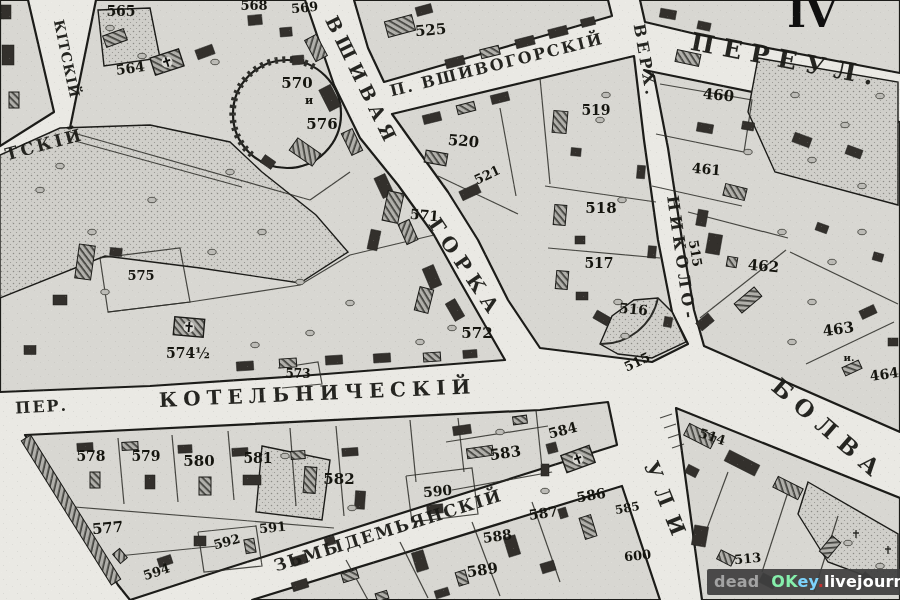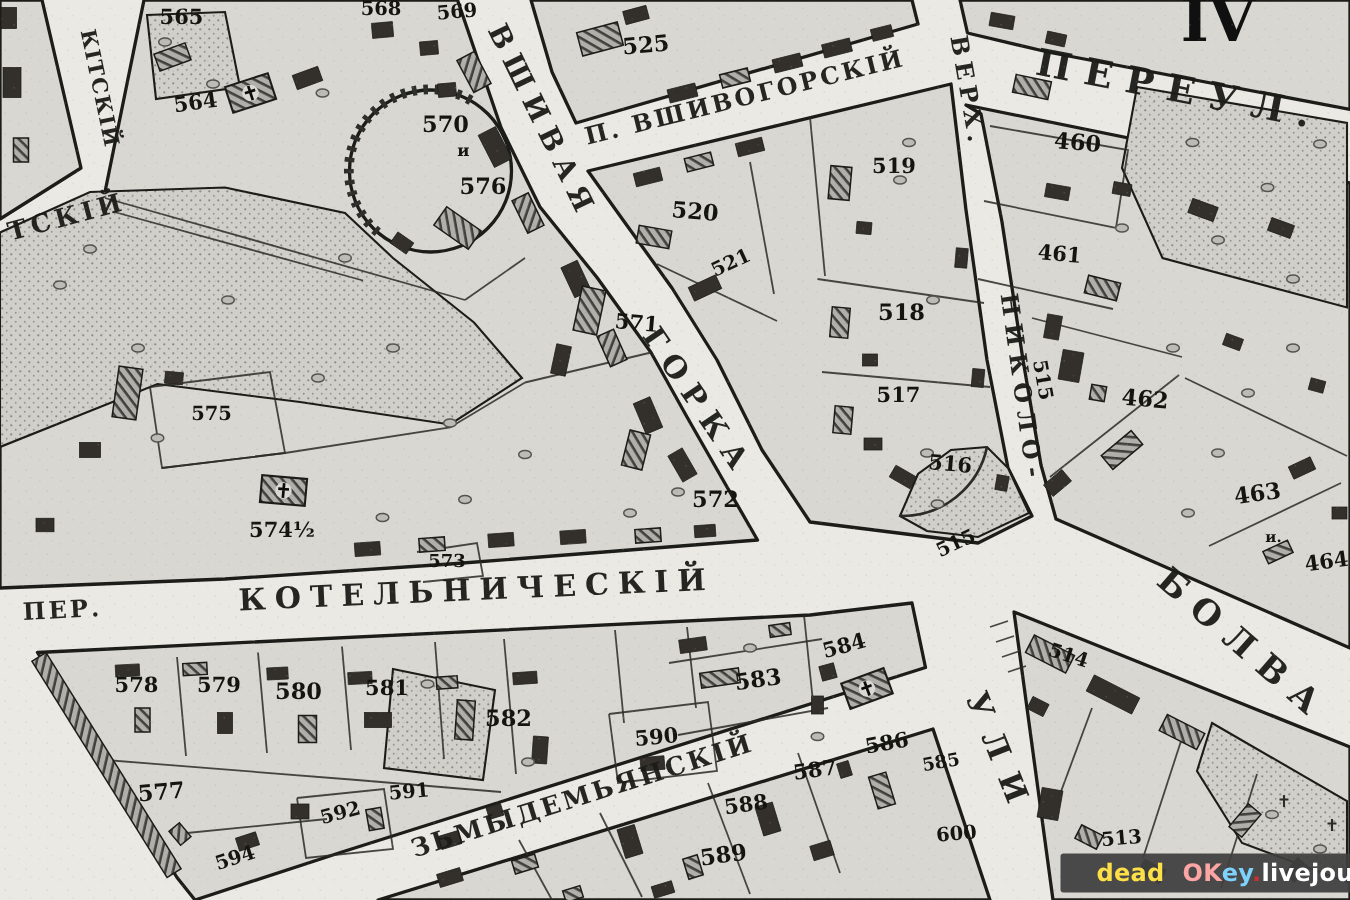--- a/index.html
+++ b/index.html
@@ -360,14 +360,14 @@
         <text x="638" y="560" font-size="13" text-anchor="middle" font-family="&quot;DejaVu Serif&quot;, serif" transform="rotate(-5 638 560)" class="parcel-number">600</text>
         <text x="748" y="563" font-size="13" text-anchor="middle" font-family="&quot;DejaVu Serif&quot;, serif" transform="rotate(-5 748 563)" class="parcel-number">513</text>
         <text x="711" y="441" font-size="13" text-anchor="middle" font-family="&quot;DejaVu Serif&quot;, serif" transform="rotate(18 711 441)" class="parcel-number">514</text>
       </g>
 
   <text class="plate" x="812" y="27" font-size="40" text-anchor="middle" font-family="DejaVu Serif, serif">IV</text>
 
   <rect x="0" y="0" width="900" height="600" fill="url(#grain)"></rect>
 </svg>
 
-<div id="watermark"><span style="color: #fde047; margin-left: 17px;">dead</span><span style="color: #fca5a5; padding-left: 12px;">OK</span><span style="color: #7dd3fc;">ey</span><span style="color: rgb(197, 49, 49);">.</span><span style="color: rgb(255, 255, 255);">livejournal</span></div>
+<div id="watermark"><span style="color: #a3a3a3;">dead</span><span style="color: #86efac; padding-left: 12px;">OK</span><span style="color: #7dd3fc;">ey</span><span style="color: rgb(197, 49, 49);">.</span><span style="color: rgb(255, 255, 255);">livejournal</span></div>
 </div>
 
 </body></html>

